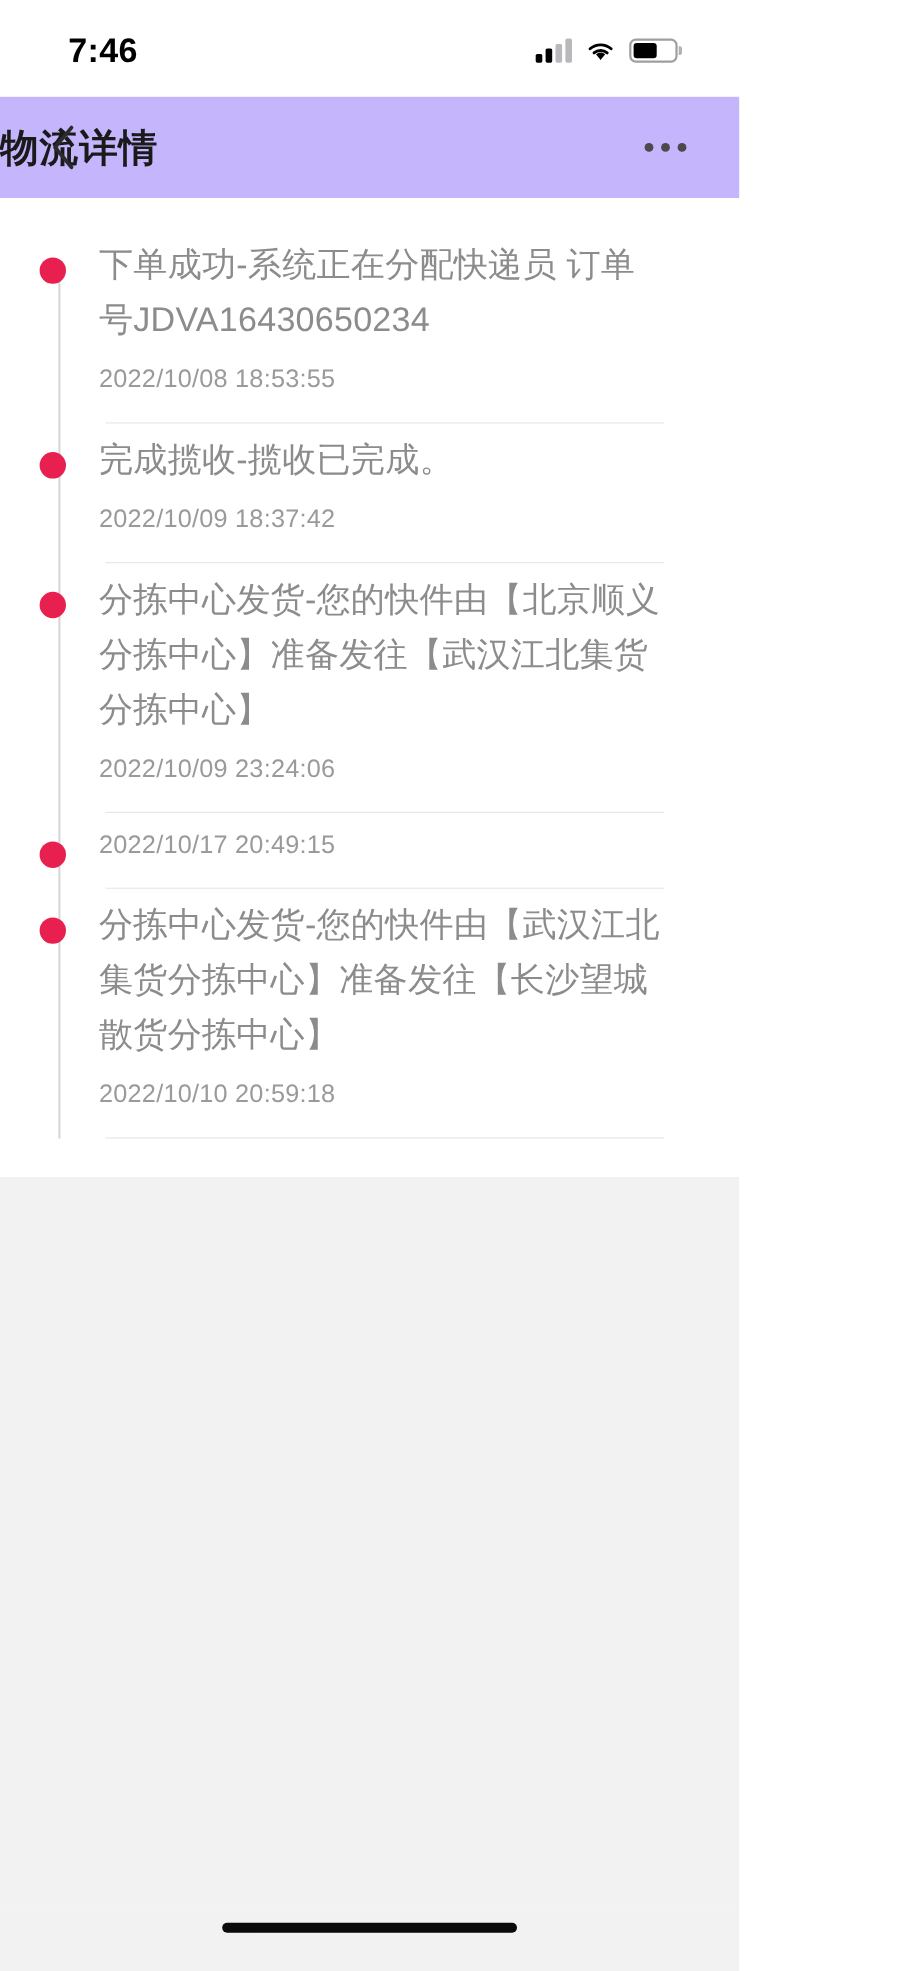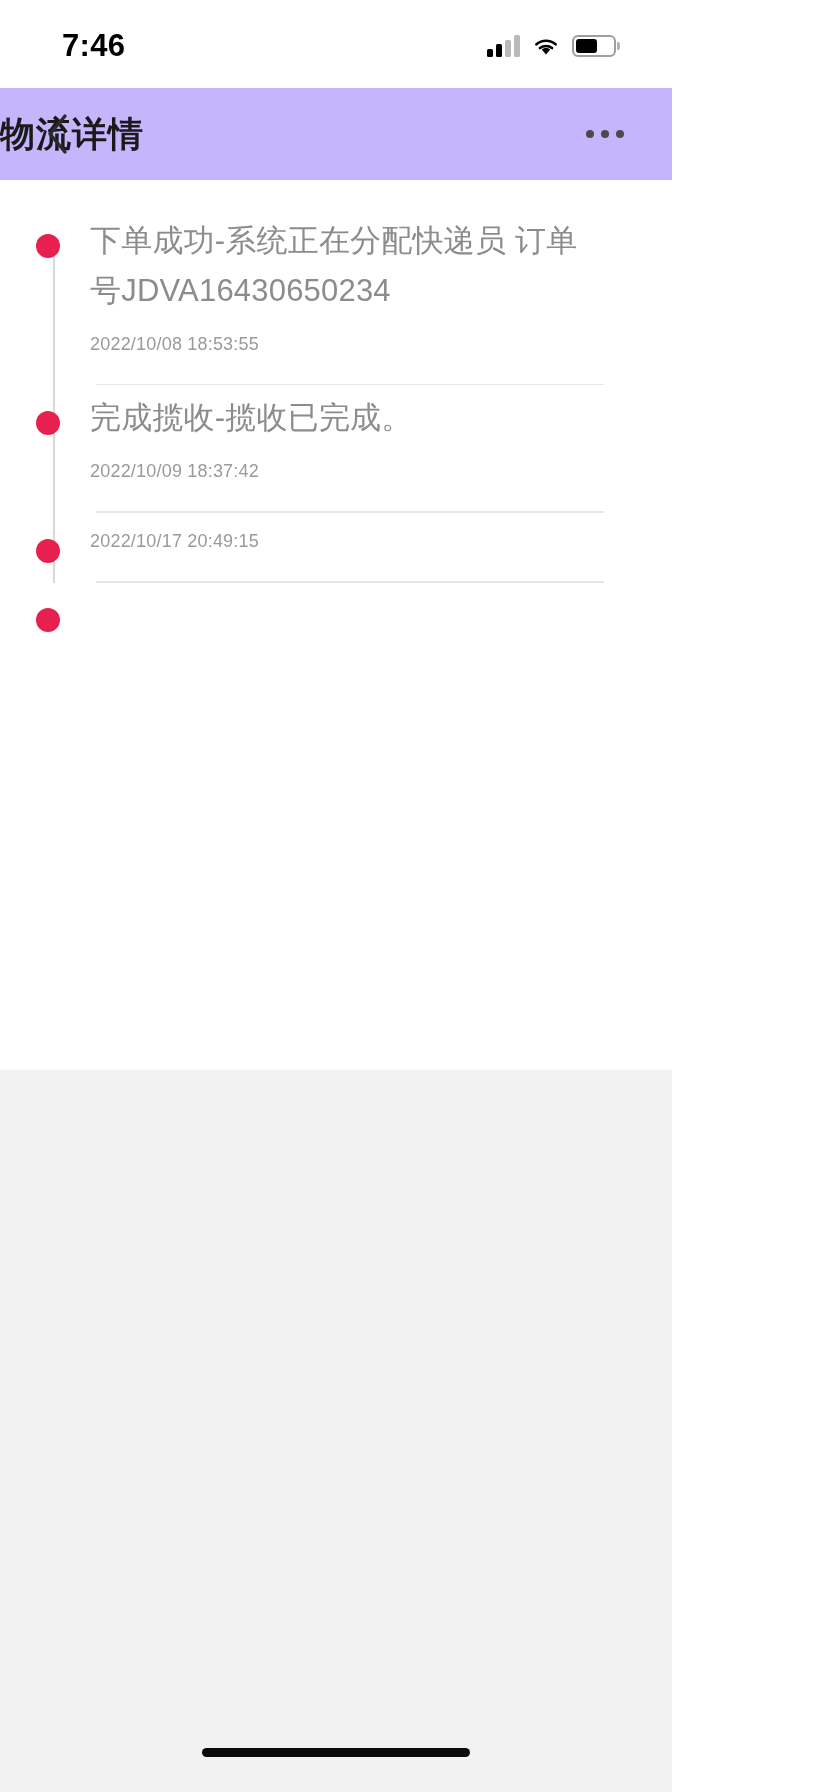--- a/index.html
+++ b/index.html
@@ -172,21 +172,21 @@
   }
   .event-text {
     font-size: 31px;
     line-height: 50px;
     color: #8c8c8c;
     letter-spacing: 0.2px;
     padding-top: 8px;
     word-break: break-all;
   }
   .event-time {
-    font-size: 18px;
+    font-size: 23px;
     color: #9a9a9a;
     line-height: 36px;
     padding-top: 10px;
     padding-bottom: 22px;
     letter-spacing: 0.2px;
   }
   .divider {
     height: 1px;
     background: #e6e6e6;
     margin-left: 96px;
@@ -275,35 +275,48 @@
         <div class="dot-col">
           <div class="dot"></div>
         </div>
         <div class="event-body">
           <div class="event-text">完成揽收-揽收已完成。</div>
           <div class="event-time">2022/10/09 18:37:42</div>
         </div>
       </div>
       <div class="divider"></div>
 
+      <div class="event">
+        <div class="dot-col">
+          <div class="dot"></div>
+        </div>
+        <div class="event-body">
+          <div class="event-text">分拣中心发货-您的快件由【北京顺义分拣中心】准备发往【武汉江北集货分拣中心】</div>
+          <div class="event-time">2022/10/09 23:24:06</div>
+        </div>
+      </div>
       <div class="divider"></div>
 
       <div class="event">
         <div class="dot-col">
           <div class="dot"></div>
         </div>
         <div class="event-body">
           <div class="event-time">2022/10/17 20:49:15</div>
         </div>
       </div>
       <div class="divider"></div>
 
       <div class="event">
         <div class="dot-col">
           <div class="dot"></div>
+        </div>
+        <div class="event-body">
+          <div class="event-text">分拣中心发货-您的快件由【武汉江北集货分拣中心】准备发往【长沙望城散货分拣中心】</div>
+          <div class="event-time">2022/10/10 20:59:18</div>
         </div>
       </div>
       <div class="divider"></div>
 
     </div>
   </div>
 
   <div class="filler"></div>
 
   <div class="home-indicator-wrap">

